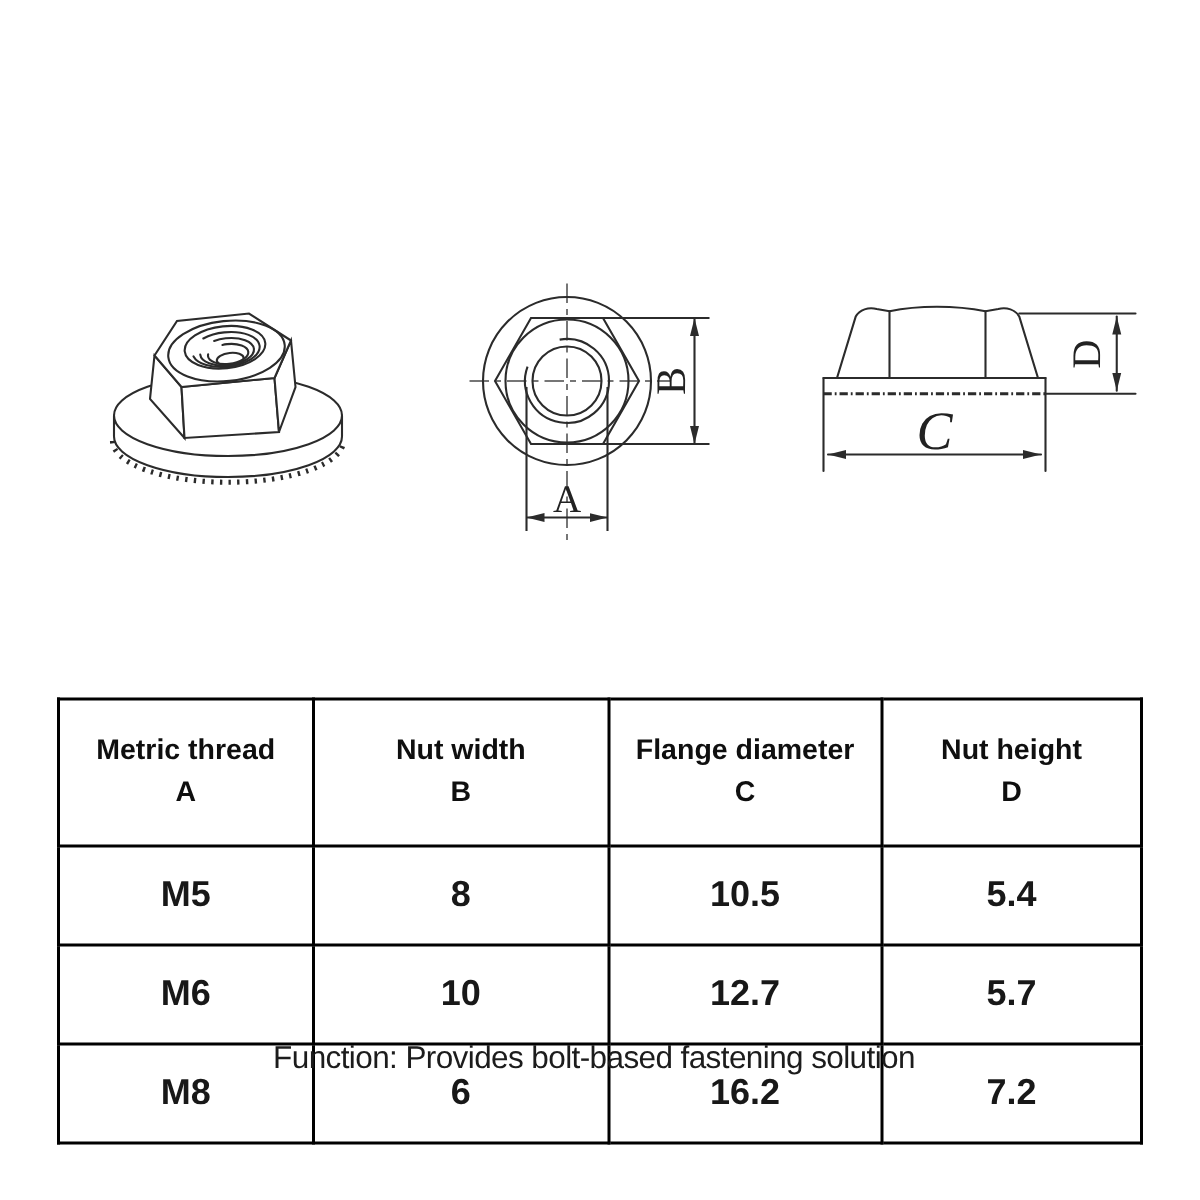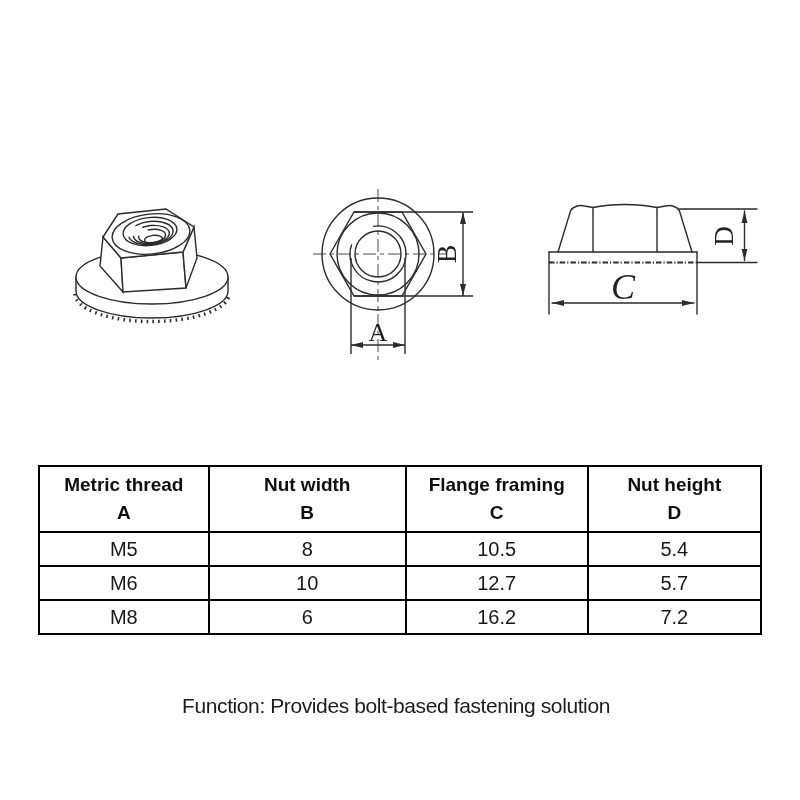--- a/index.html
+++ b/index.html
@@ -15,24 +15,24 @@
   #drawings path,#drawings line,#drawings ellipse,#drawings circle,#drawings polygon,#drawings polyline{
     vector-effect:non-scaling-stroke;
   }
   .dim-label{font-family:"Liberation Serif",serif;fill:#222;}
   .spec-table{
     position:absolute;left:38px;top:465px;width:724px;height:170px;
     border-collapse:collapse;table-layout:fixed;background:#fff;
   }
   .spec-table th,.spec-table td{
     border:2px solid #000;text-align:center;vertical-align:middle;
-    color:#181818;padding:0;
+    color:#181818;padding:16px;
   }
   .spec-table th{height:64px;font-size:19px;font-weight:700;line-height:1.45;color:#0f0f0f;}
-  .spec-table td{height:32px;font-size:20px;font-weight:400;}
+  .spec-table td{height:32px;font-size:24px;font-weight:700;}
   .footer{
     position:absolute;left:0;top:694px;width:792px;text-align:center;
     color:#1c1c1c;font-size:21px;letter-spacing:-.4px;
   }
   .footer .fline{margin:0 0 13px 0;}
 </style>
 </head>
 <body>
 
 <div id="stage">
@@ -138,21 +138,21 @@
       <tr>
         <th>
           <div>Metric thread</div>
           <div>A</div>
         </th>
         <th>
           <div>Nut width</div>
           <div>B</div>
         </th>
         <th>
-          <div>Flange framing</div>
+          <div>Flange diameter</div>
           <div>C</div>
         </th>
         <th>
           <div>Nut height</div>
           <div>D</div>
         </th>
       </tr>
     </thead>
     <tbody>
       <tr>

